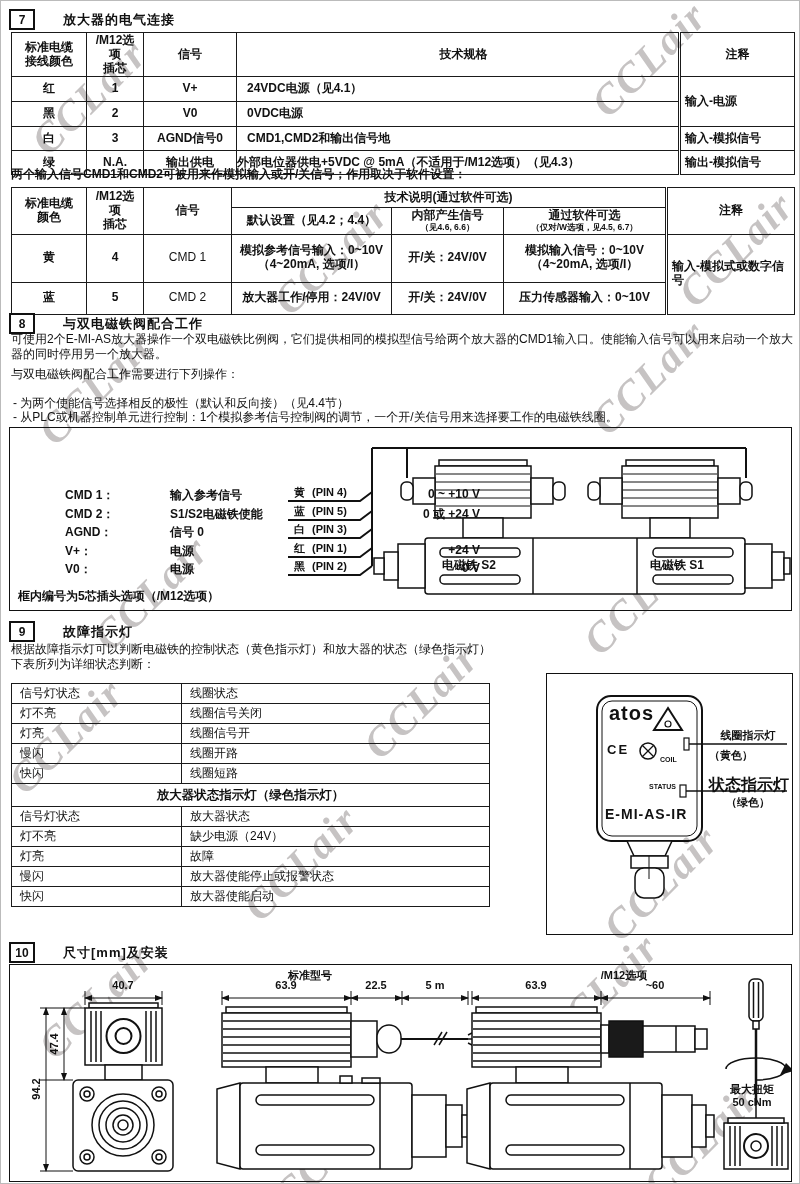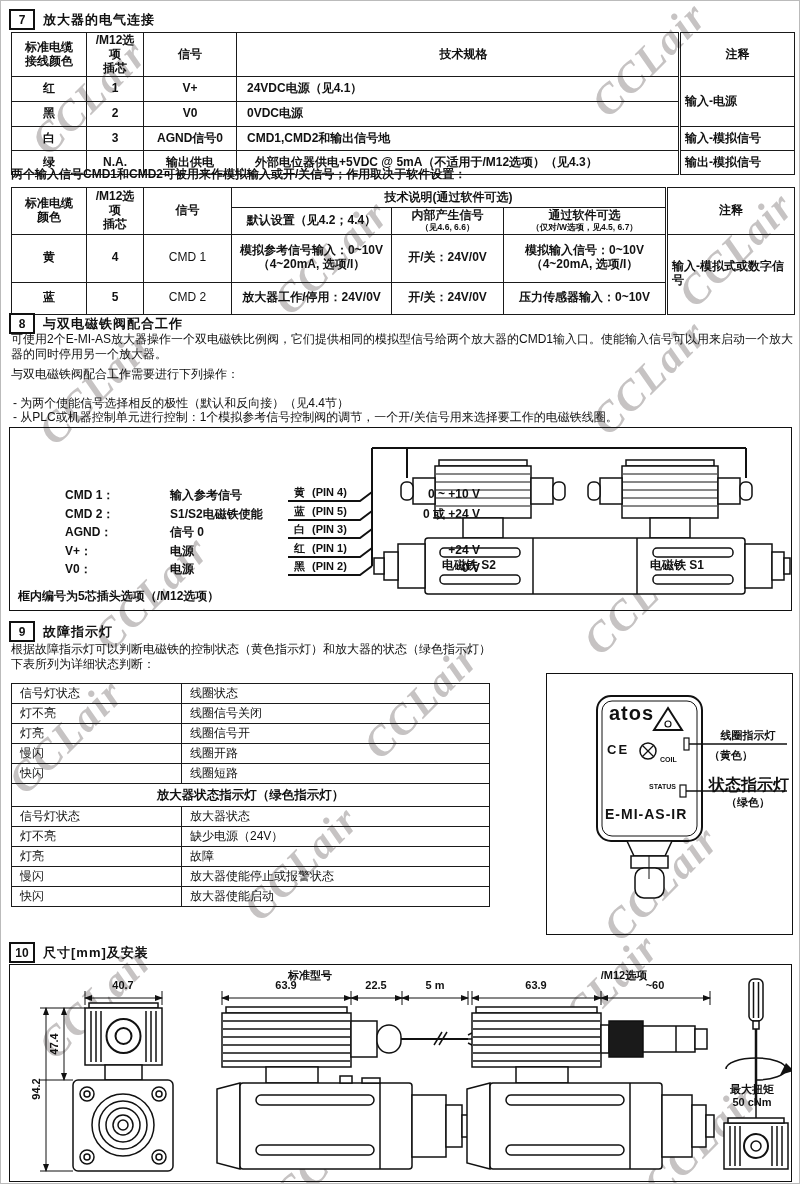--- a/index.html
+++ b/index.html
@@ -5,21 +5,21 @@
   html,body{margin:0;padding:0;background:#e8e8e8;}
   .page{position:relative;width:800px;height:1184px;background:#fff;overflow:hidden;
         font-family:"Liberation Sans","DejaVu Sans",sans-serif;color:#111;
         border:1px solid #bbb;box-sizing:border-box;}
   .wm{position:absolute;transform:translate(-50%,-50%) rotate(-45deg);
       font-family:"Liberation Serif","DejaVu Serif",serif;font-style:italic;font-weight:bold;
       font-size:42px;letter-spacing:2px;color:#c6c3c3;z-index:0;pointer-events:none;white-space:nowrap;}
   .sec{position:absolute;display:flex;align-items:center;gap:8px;z-index:2;}
   .sec .n{border:2px solid #111;min-width:18px;height:17px;padding:0 2px;display:flex;align-items:center;
           justify-content:center;font-weight:bold;font-size:12px;}
-  .sec .t{font-weight:bold;font-size:13px;letter-spacing:1px;}
+  .sec .t{font-weight:bold;font-size:13px;letter-spacing:1px;margin-left:20px;}
   table{position:absolute;border-collapse:collapse;table-layout:fixed;font-size:12px;z-index:2;background:transparent;}
   td,th{border:1px solid #1a1a1a;padding:1px 4px;overflow:hidden;vertical-align:middle;line-height:1.15;}
   th{font-weight:bold;text-align:center;}
   .c{text-align:center;} .b{font-weight:bold;} .sm{font-size:8.5px;font-weight:bold;}
   .dbl{border-left:3px double #1a1a1a;}
   .para{position:absolute;font-size:12px;line-height:15px;z-index:2;}
   .box{position:absolute;border:1.5px solid #111;z-index:1;background:transparent;}
   .lbl{position:absolute;font-size:12px;font-weight:bold;white-space:nowrap;z-index:3;}
   svg{position:absolute;left:0;top:0;z-index:2;}
   svg text{font-family:"Liberation Sans","DejaVu Sans",sans-serif;font-weight:bold;fill:#111;}
@@ -90,21 +90,21 @@
       <td class="c b">白</td>
       <td class="c b">3</td>
       <td class="c b">AGND信号0</td>
       <td class="b" style="padding-left:10px">CMD1,CMD2和输出信号地</td>
       <td class="b dbl">输入-模拟信号</td>
     </tr>
     <tr style="height:24px">
       <td class="c b">绿</td>
       <td class="c b">N.A.</td>
       <td class="c b">输出供电</td>
-      <td class="b" style="padding-left:18px">外部电位器供电+5VDC @ 5mA（不适用于/M12选项）（见4.3）</td>
+      <td class="b" style="padding-left:0">外部电位器供电+5VDC @ 5mA（不适用于/M12选项）（见4.3）</td>
       <td class="b dbl">输出-模拟信号</td>
     </tr>
   </tbody>
     </table>
 
   <div class="para b" style="left:10px;top:166px;width:780px">两个输入信号CMD1和CMD2可被用来作模拟输入或开/关信号；作用取决于软件设置：</div>
 
   <table style="left:10px;top:186px;width:783px">
     <colgroup>
         <col style="width:75px">

